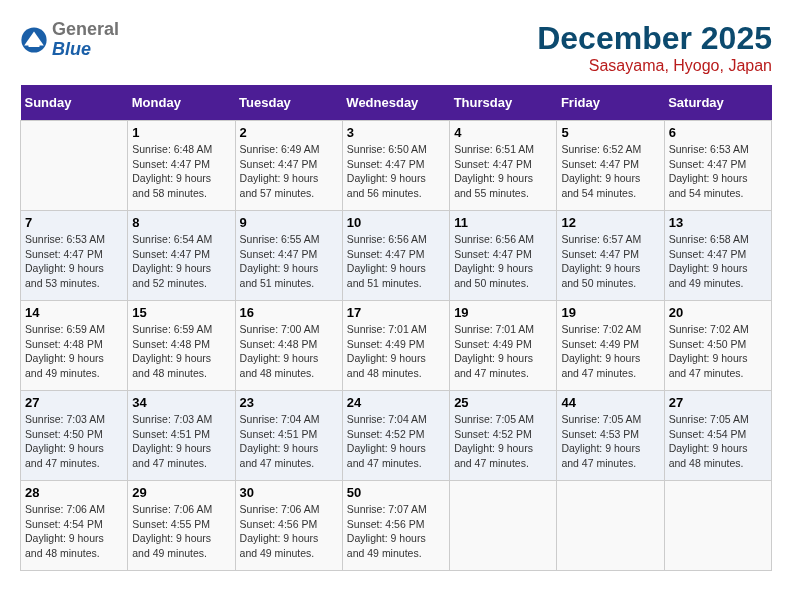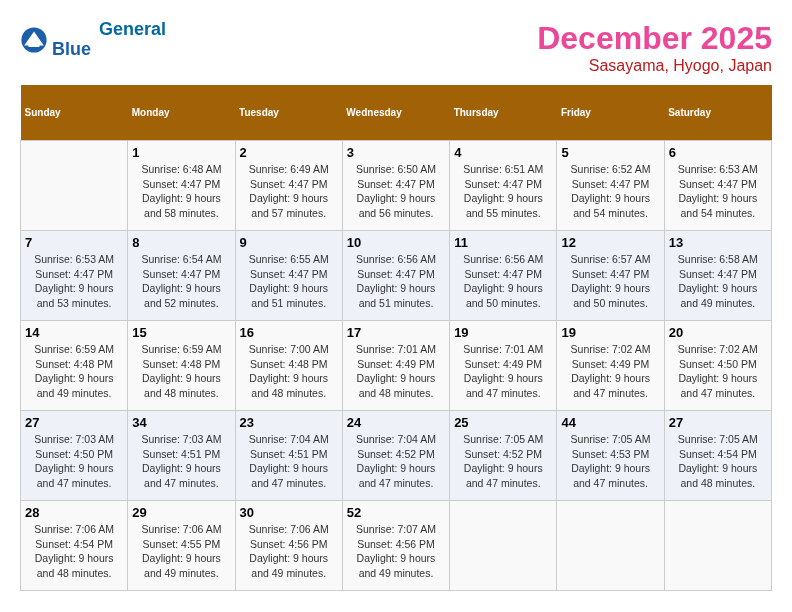--- a/index.html
+++ b/index.html
@@ -19,51 +19,51 @@
     .logo {
       display: flex;
       align-items: center;
       gap: 4px;
     }
     .logo-text {
       font-size: 18px;
       font-weight: bold;
       line-height: 1.1;
     }
-    .logo-general { color: #0369a1; margin-left: 47px; }
-    .logo-blue { color: #1a5fa8; }
+    .logo-general { color: #737373; }
+    .logo-blue { color: #1a5fa8; font-style: italic; }
     .logo-icon {
       width: 28px;
       height: 28px;
     }
     .title-block {
       text-align: right;
     }
     .title-block h1 {
       font-size: 32px;
       font-weight: bold;
-      color: #ec4899;
+      color: #0c4a6e;
       margin-left: 25px;
     }
     .title-block h2 {
       font-size: 16px;
       font-weight: normal;
       color: #b91c1c;
     }
     table {
       width: 100%;
       border-collapse: collapse;
       font-size: 11px;
     }
     thead tr th {
-      background-color: #a16207;
+      background-color: #4c1d95;
       color: #fff;
-      padding: 22px 4px;
+      padding: 10px 4px;
       text-align: left;
-      font-size: 10px;
+      font-size: 13px;
       font-weight: bold;
     }
     tbody tr td {
       border: 1px solid #ccc;
       vertical-align: top;
       padding: 4px;
       min-height: 80px;
       height: 90px;
     }
     tbody tr:nth-child(odd) td {
@@ -75,21 +75,20 @@
     .day-number {
       font-weight: bold;
       font-size: 13px;
       display: block;
       margin-bottom: 2px;
     }
     .day-info {
       color: #333;
       font-size: 10.5px;
       line-height: 1.4;
-      text-align: center;
     }
     th:first-child, td:first-child { width: 107px; }
     th, td { width: 107px; }
   </style>
 </head>
 <body>
 
 <div class="header">
   <div class="logo">
     <svg class="logo-icon" viewBox="0 0 40 40">
@@ -247,21 +246,21 @@
         </td>
         <td>
           <span class="day-number">29</span>
           <div class="day-info">Sunrise: 7:06 AM<br>Sunset: 4:55 PM<br>Daylight: 9 hours and 49 minutes.</div>
         </td>
         <td>
           <span class="day-number">30</span>
           <div class="day-info">Sunrise: 7:06 AM<br>Sunset: 4:56 PM<br>Daylight: 9 hours and 49 minutes.</div>
         </td>
         <td>
-          <span class="day-number">52</span>
+          <span class="day-number">50</span>
           <div class="day-info">Sunrise: 7:07 AM<br>Sunset: 4:56 PM<br>Daylight: 9 hours and 49 minutes.</div>
         </td>
         <td></td>
         <td></td>
         <td></td>
       </tr>
     </tbody>
 </table>
 
 </body></html>

